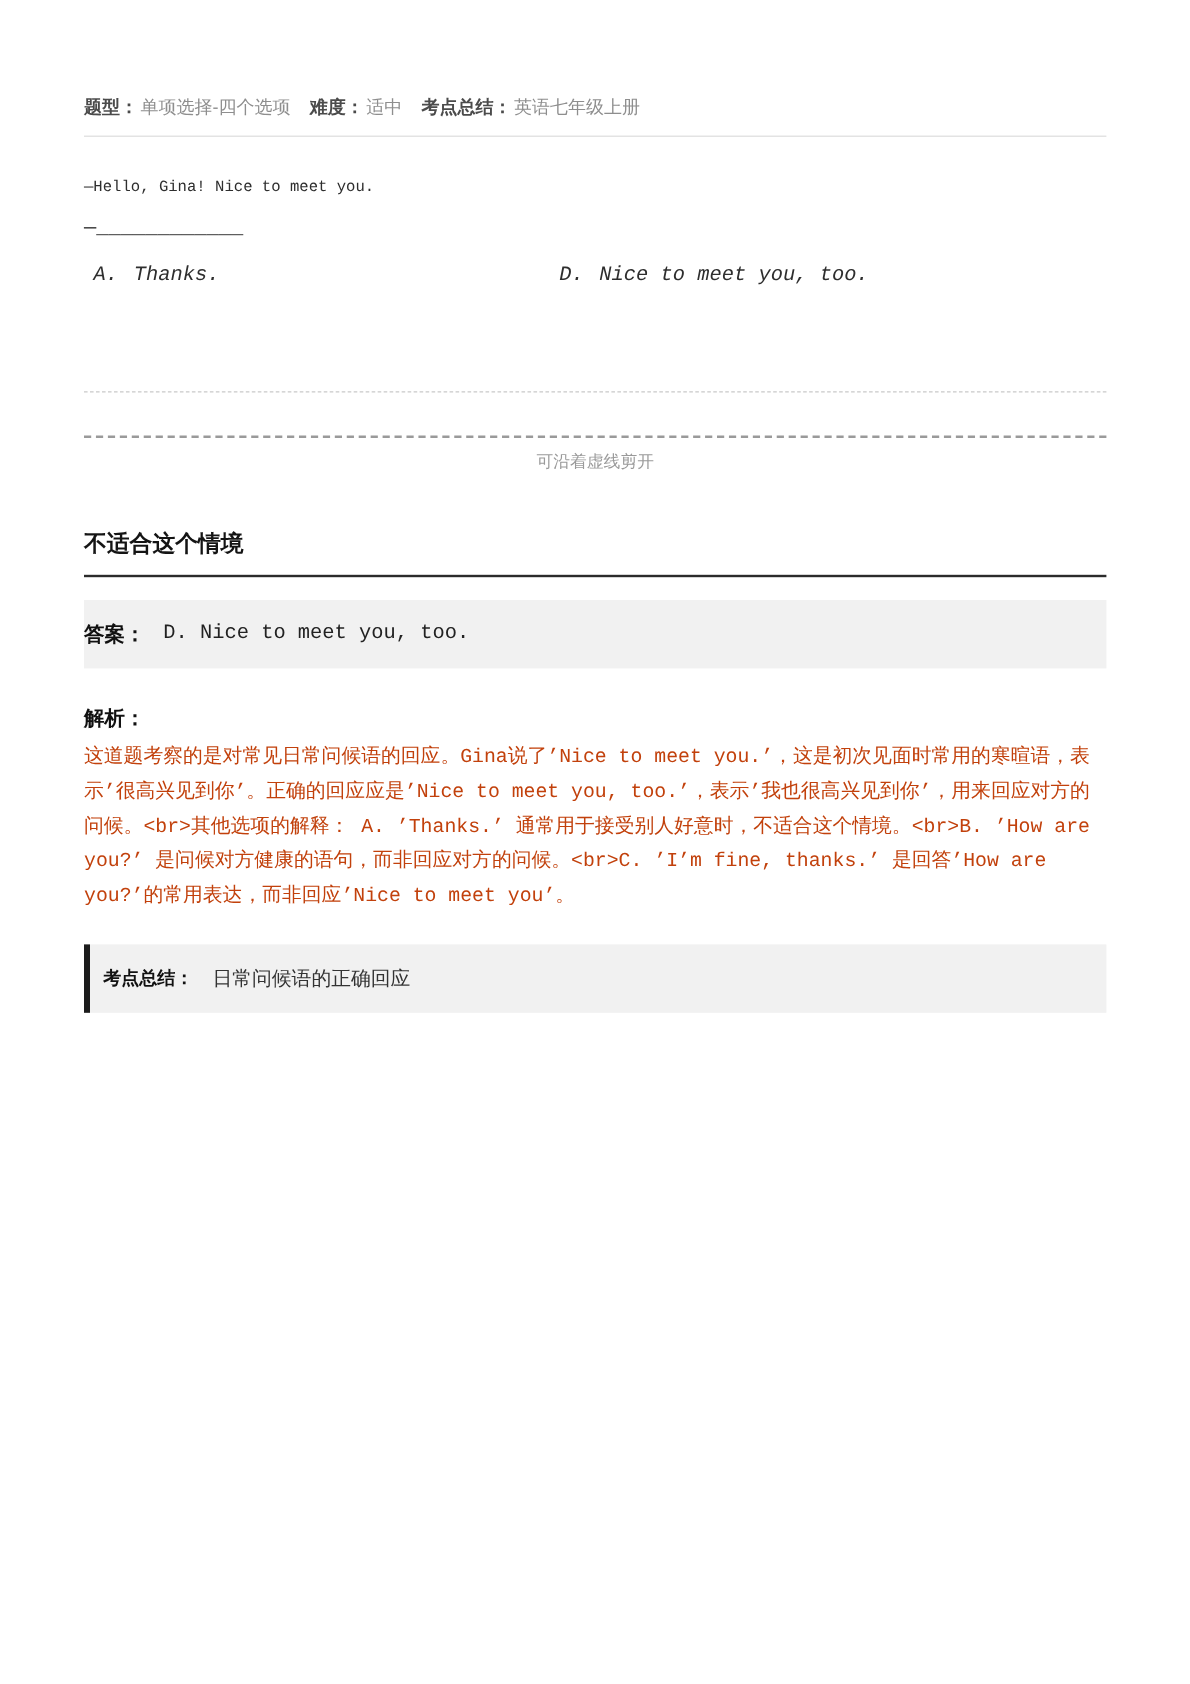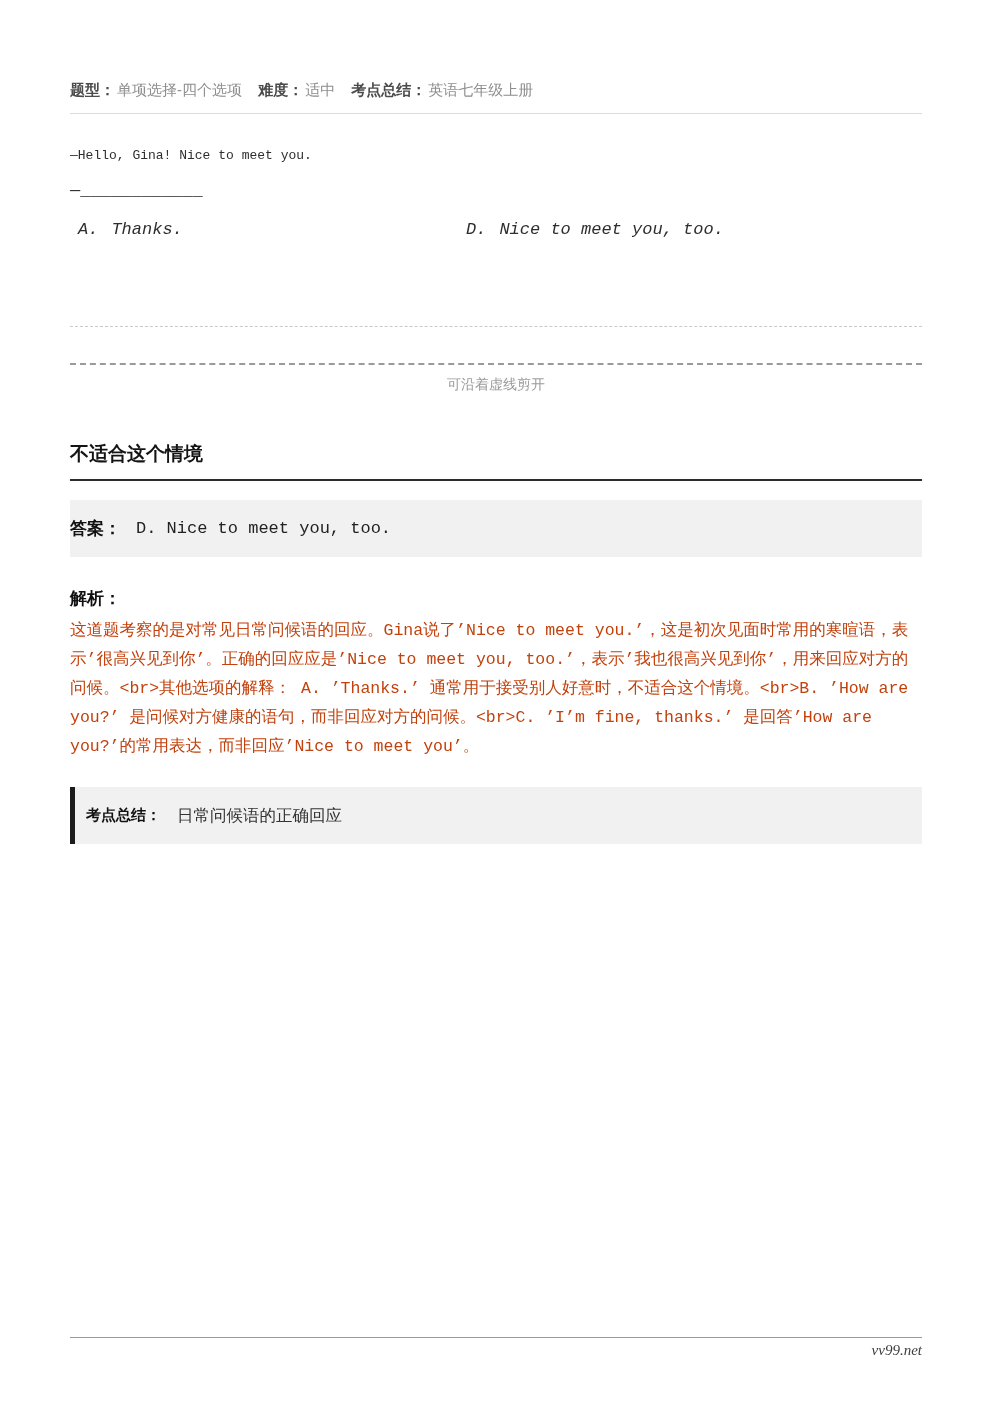--- a/index.html
+++ b/index.html
@@ -133,17 +133,13 @@
     <div class="analysis-label">解析：</div>
     <div class="analysis-text">这道题考察的是对常见日常问候语的回应。Gina说了’Nice to meet you.’，这是初次见面时常用的寒暄语，表示’很高兴见到你’。正确的回应应是’Nice to meet you, too.’，表示’我也很高兴见到你’，用来回应对方的问候。&lt;br&gt;其他选项的解释： A. ’Thanks.’ 通常用于接受别人好意时，不适合这个情境。&lt;br&gt;B. ’How are you?’ 是问候对方健康的语句，而非回应对方的问候。&lt;br&gt;C. ’I’m fine, thanks.’ 是回答’How are you?’的常用表达，而非回应’Nice to meet you’。</div>
 
     <div class="summary-box">
       <span class="sum-label">考点总结：</span>
       <span class="sum-text">日常问候语的正确回应</span>
     </div>
 
   </div>
 
-  <div class="footer">
-    <div class="footer-rule"></div>
-    <div class="footer-site">vv99.net</div>
-  </div>
 </div>
 
 </body></html>

